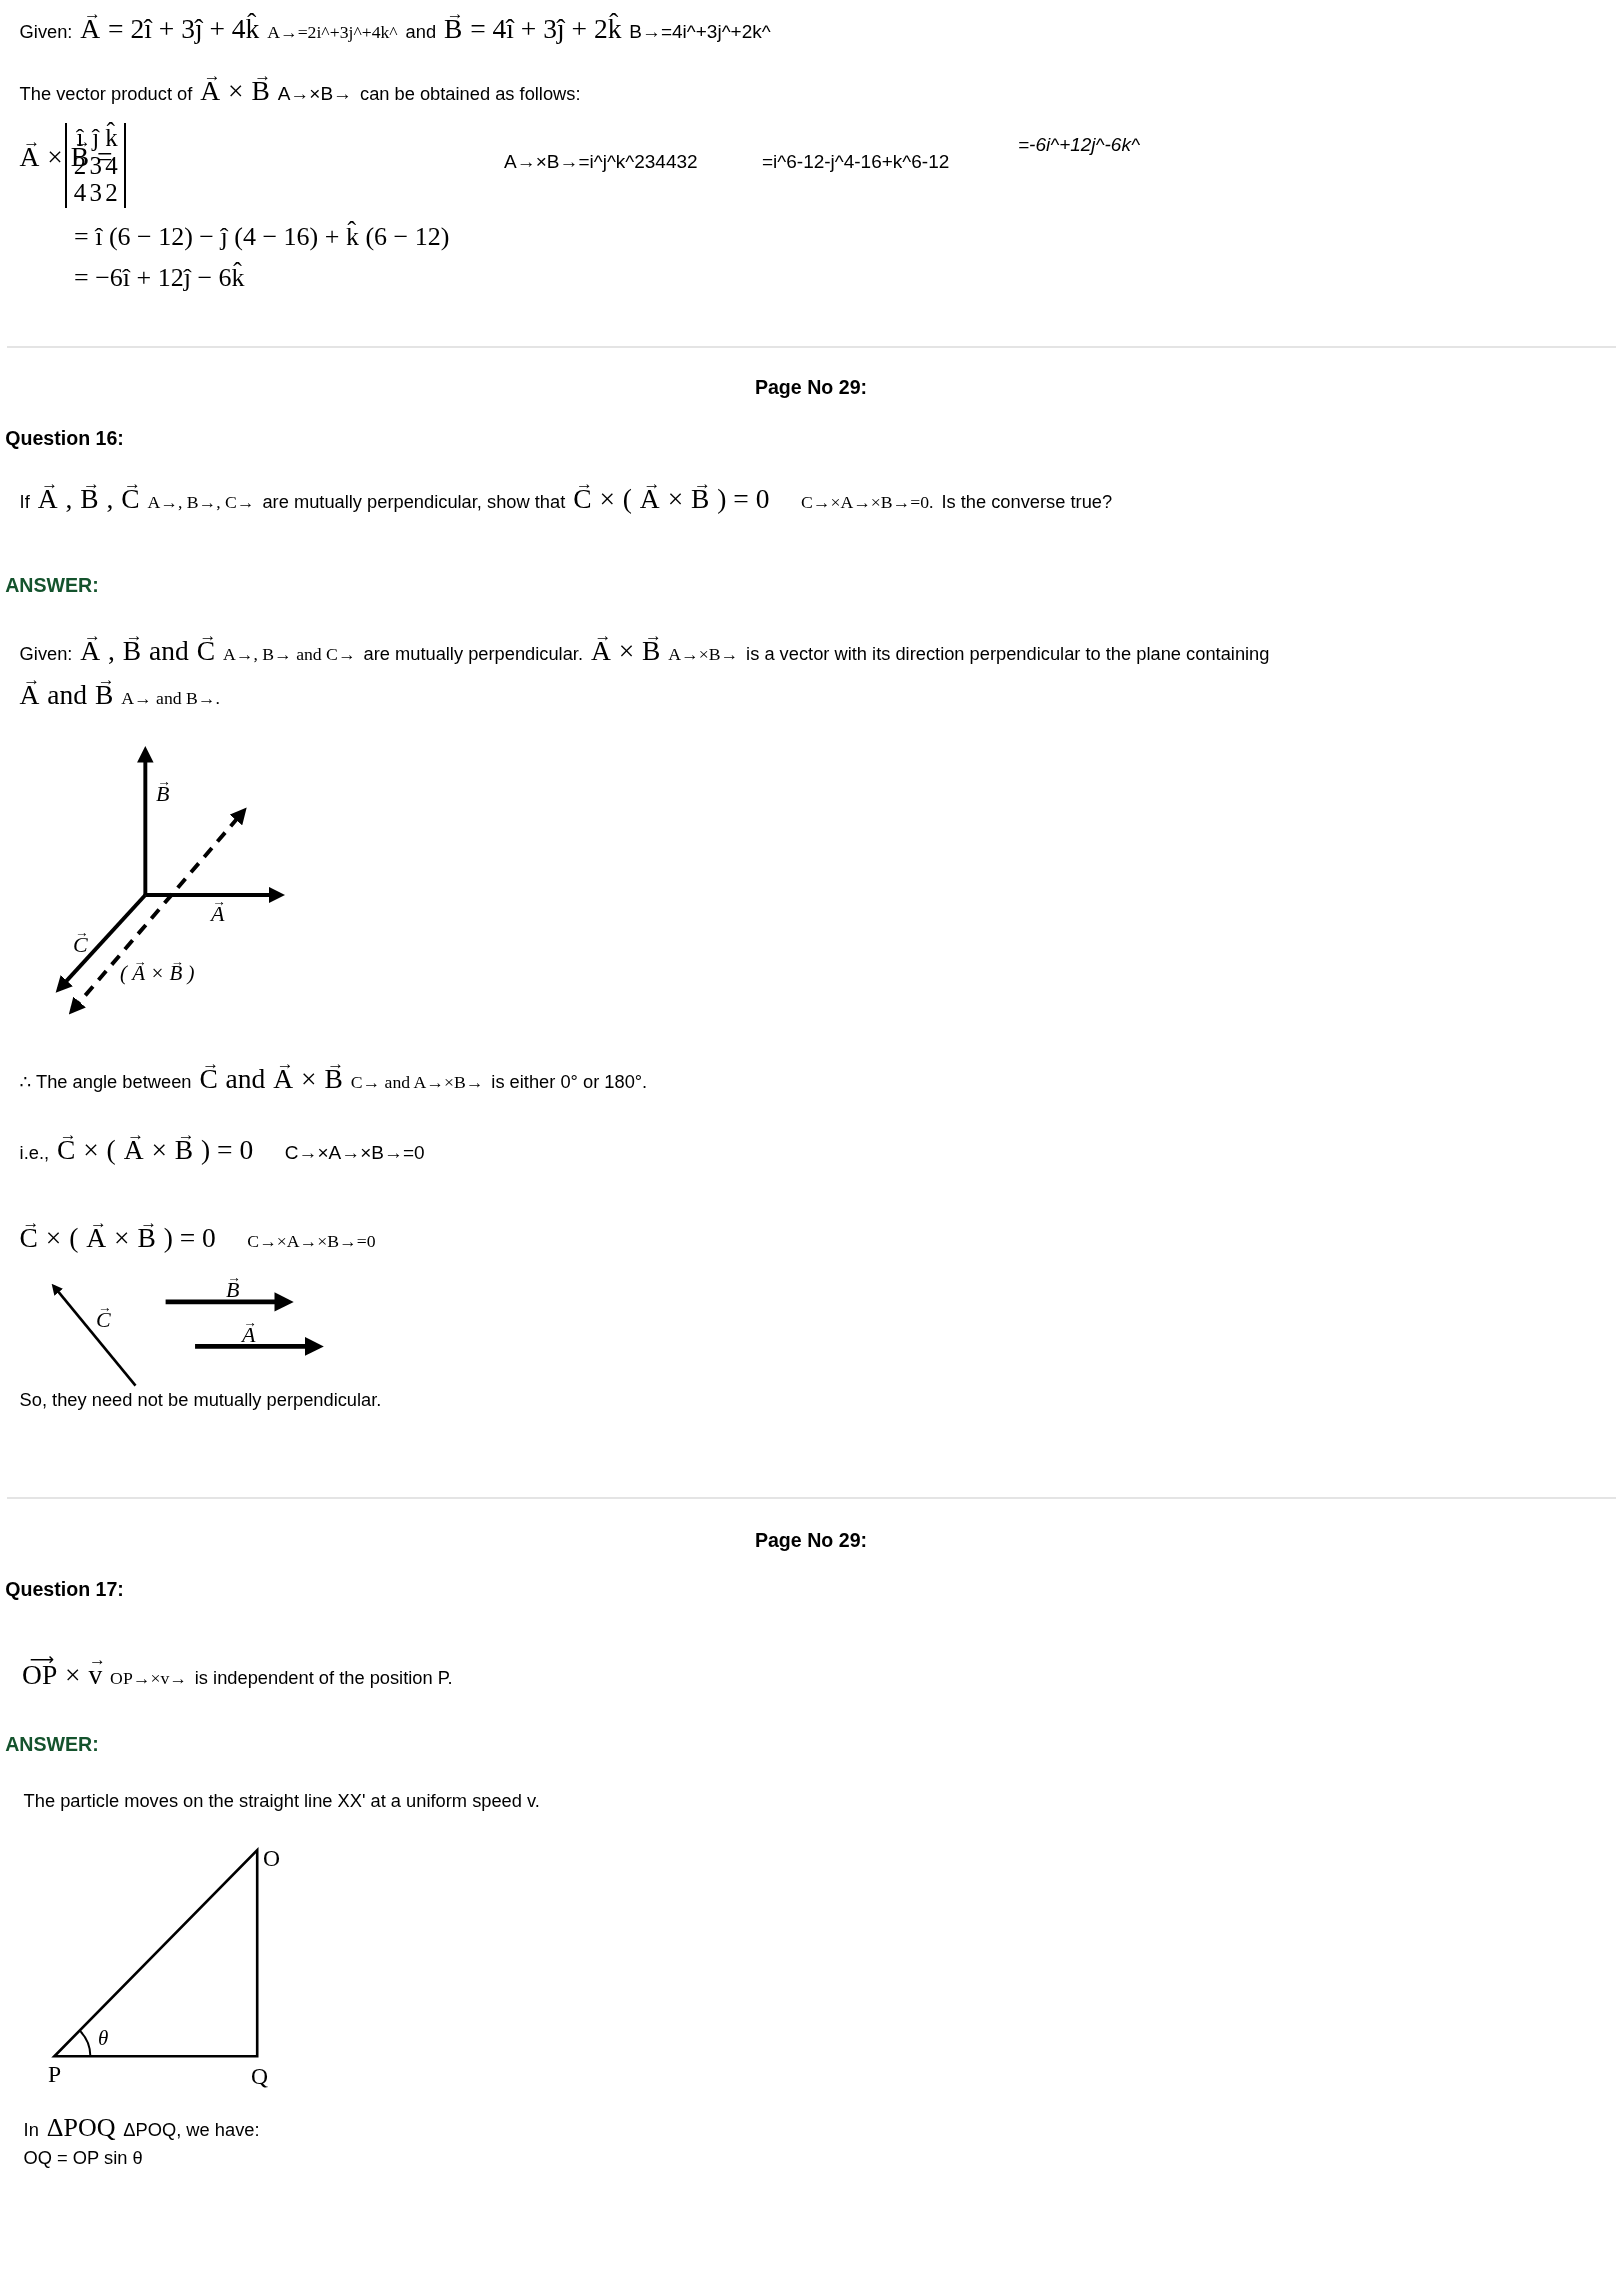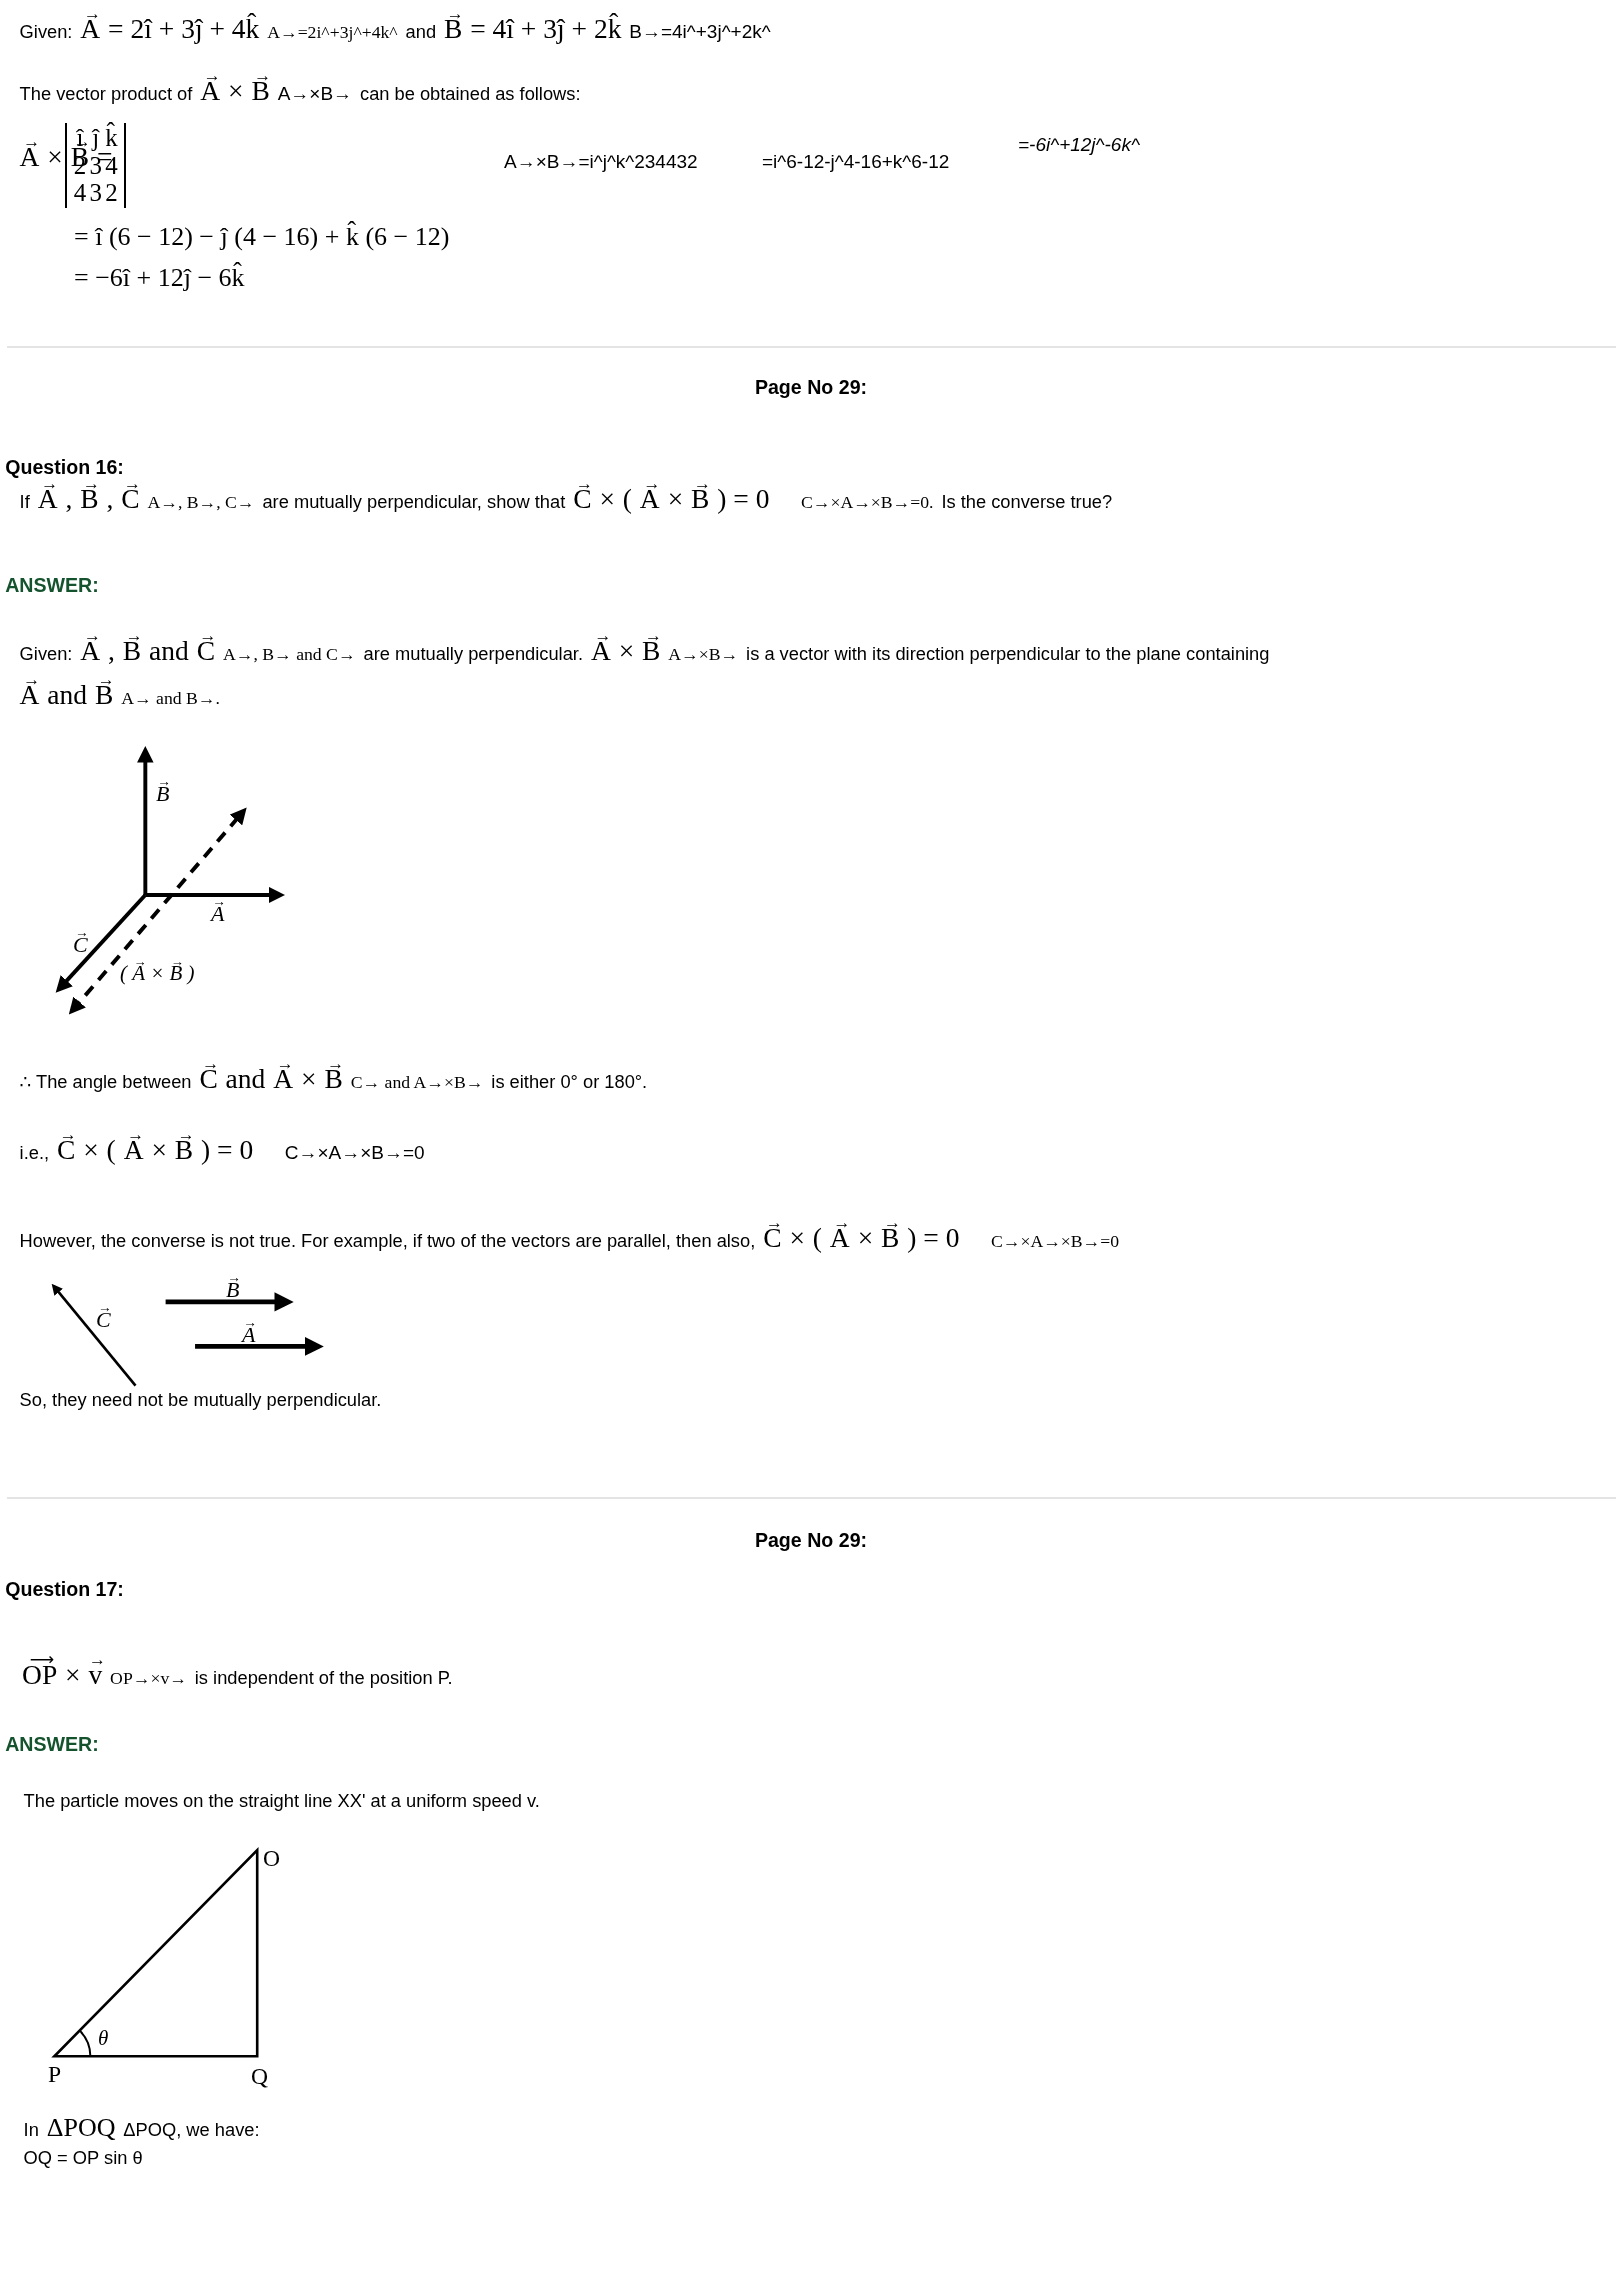--- a/index.html
+++ b/index.html
@@ -94,21 +94,21 @@
 
   <span class="abs math40" style="top:222px;left:74px;">= î (6 − 12) − ĵ (4 − 16) + k̂ (6 − 12)</span>
   <span class="abs math40" style="top:263px;left:74px;">= −6î + 12ĵ − 6k̂</span>
 
   <div class="hr" style="top:346px;"></div>
 
   <div class="row center" style="top:376px;">
     <span class="hbold">Page No 29:</span>
   </div>
 
-  <span class="abs hbold" style="top:427px;left:5.2px;margin-top:29px;">Question 16:</span>
+  <span class="abs hbold" style="top:427px;left:5.2px;">Question 16:</span>
 
   <div class="row" style="top:483px;left:19.6px;">
     <span class="sans">If</span>
     <span class="math vec"><span class="va">→</span><span>A</span></span>
     <span class="math">,</span>
     <span class="math vec"><span class="va">→</span><span>B</span></span>
     <span class="math">,</span>
     <span class="math vec"><span class="va">→</span><span>C</span></span>
     <span class="mathsm">A→, B→, C→</span>
     <span class="sans">are mutually perpendicular, show that</span>
@@ -181,21 +181,20 @@
     <span class="math">×</span>
     <span class="math">(</span>
     <span class="math vec"><span class="va">→</span><span>A</span></span>
     <span class="math">×</span>
     <span class="math vec"><span class="va">→</span><span>B</span></span>
     <span class="math">) = 0</span>
     <span class="altsans ml-lg">C→×A→×B→=0</span>
   </div>
 
   <div class="row" style="top:1222px;left:19.6px;">
-    <span class="sans">However, the converse is not true. For example, if two of the vectors are parallel, then also,</span>
     <span class="math vec"><span class="va">→</span><span>C</span></span>
     <span class="math">×</span>
     <span class="math">(</span>
     <span class="math vec"><span class="va">→</span><span>A</span></span>
     <span class="math">×</span>
     <span class="math vec"><span class="va">→</span><span>B</span></span>
     <span class="math">) = 0</span>
     <span class="mathsm ml-lg">C→×A→×B→=0</span>
   </div>
 

